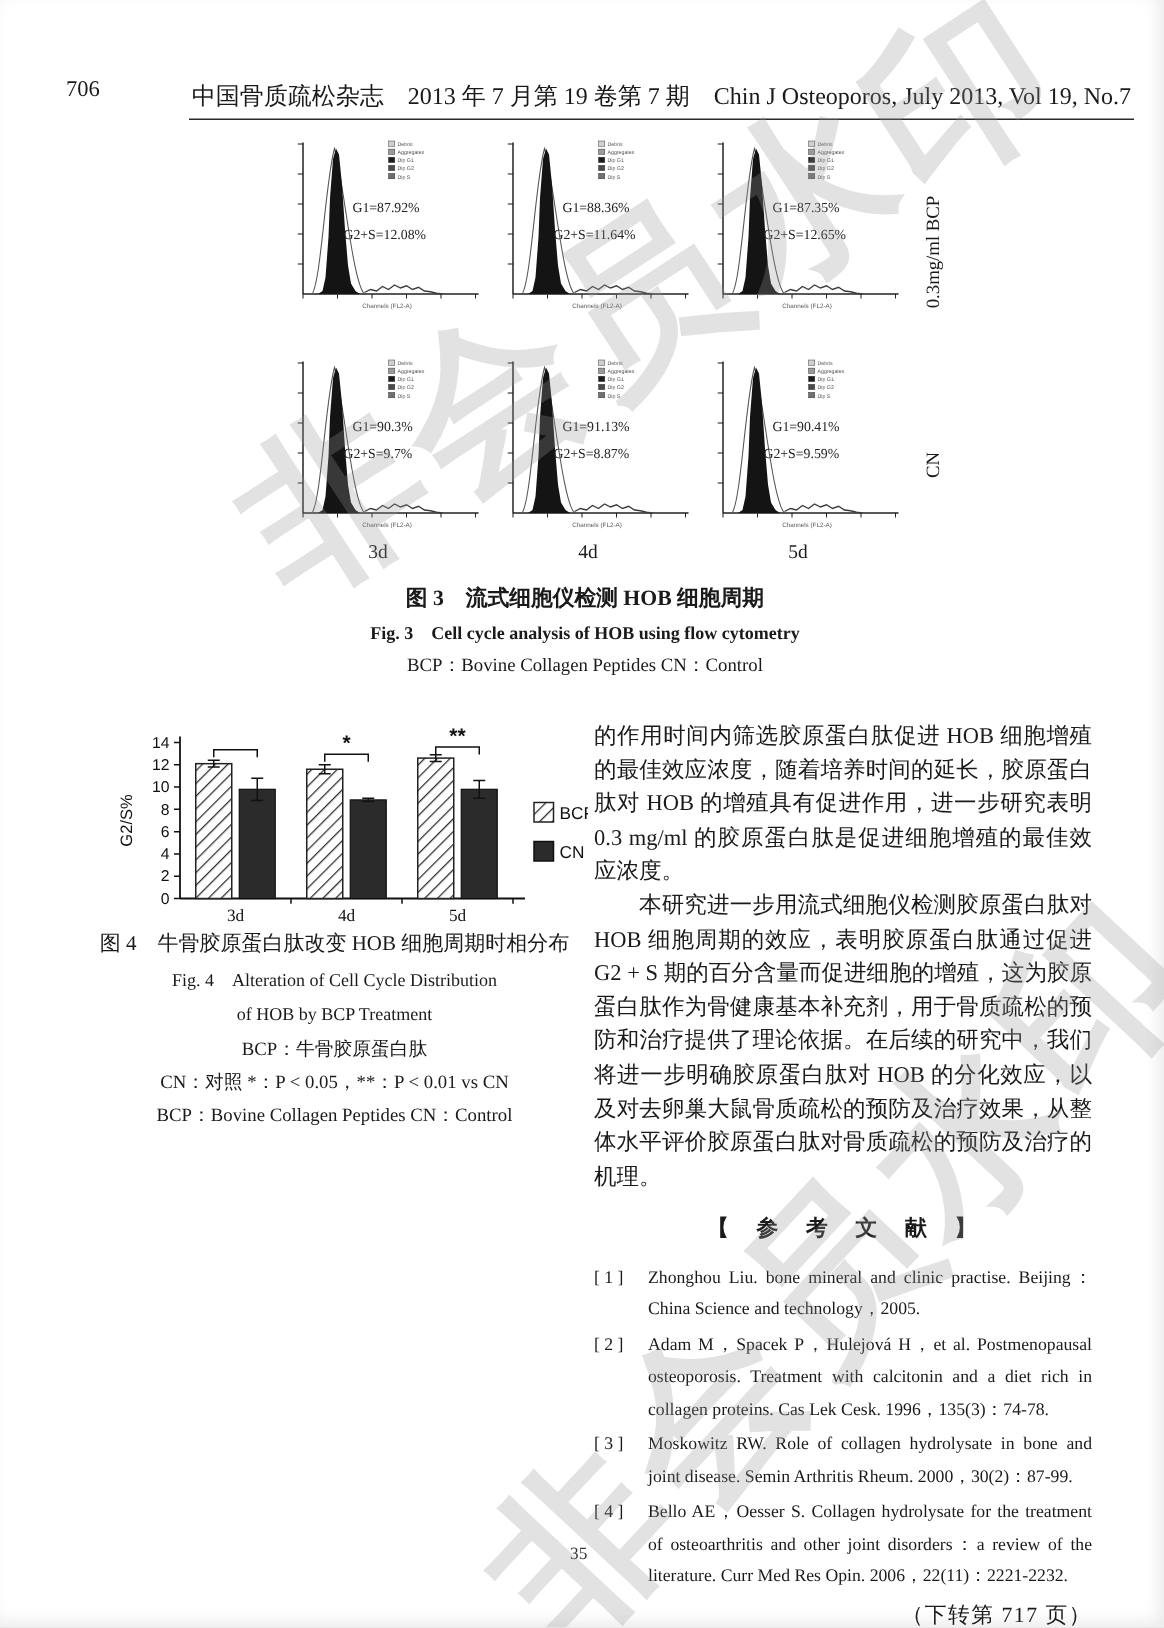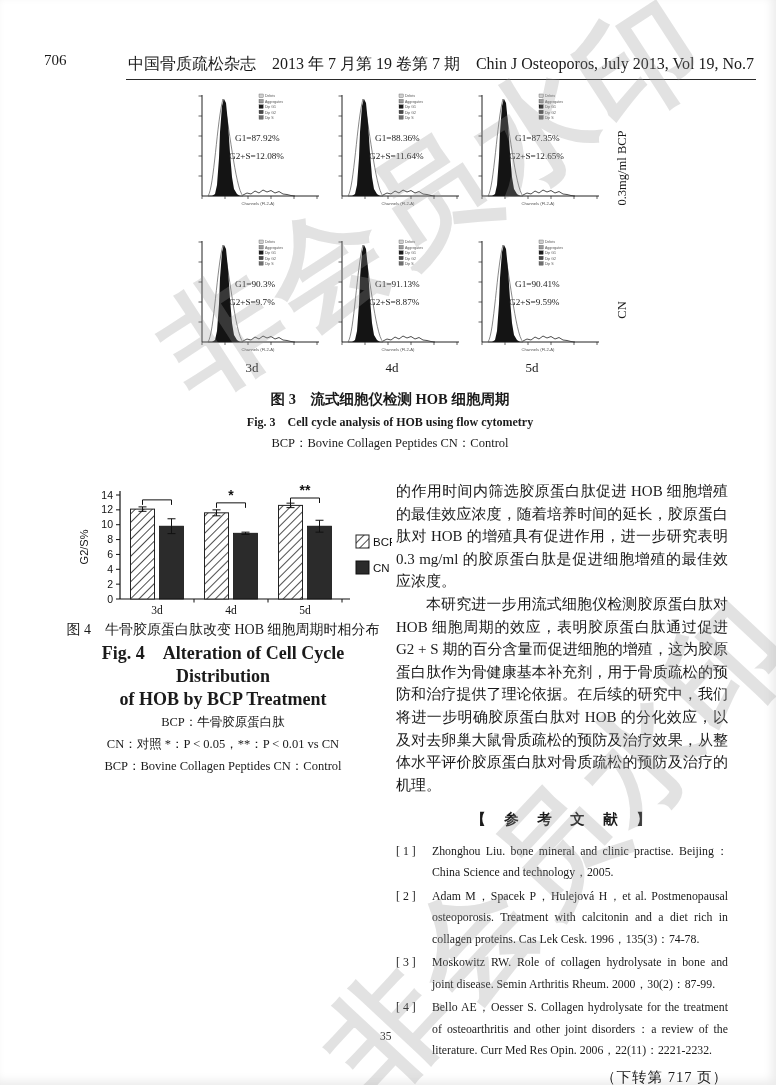--- a/index.html
+++ b/index.html
@@ -44,21 +44,21 @@
   .rowlabel-top { top:158px; }
   .rowlabel-bottom { top:300px; }
   .fig3-caption { position:absolute; left:158px; top:388px; width:464px; text-align:center; }
   .fig3-caption .l1 { font-weight:bold; font-size:14.5px; line-height:23px; }
   .fig3-caption .l2 { font-weight:bold; font-size:12px; line-height:22px; }
   .fig3-caption .l3, .fig3-caption .l4 { font-size:12.5px; line-height:21px; }
   
   .fig4-chart { position:absolute; left:76px; top:483px; }
   .fig4-caption { position:absolute; left:56px; top:618px; width:334px; text-align:center; }
   .fig4-caption .l1 { font-weight:normal; font-size:14px; line-height:24px; }
-  .fig4-caption .l2, .fig4-caption .l3 { font-weight:bold; font-size:18px; line-height:23px; }
+  .fig4-caption .l2, .fig4-caption .l3 { font-weight:normal; font-size:12px; line-height:23px; }
   .fig4-caption .l4, .fig4-caption .l5, .fig4-caption .l6 { font-size:12.5px; line-height:22px; }
   
   .col { position:absolute; font-size:15px; line-height:22.6px; text-align:justify; }
   .col-left  { left:58px;  top:755px; width:334px; }
   .col-right { left:396px; top:480px; width:332px; }
   .col p.indent { text-indent:2em; }
   
   .ref-header { text-align:center; font-weight:bold; font-size:14.5px; margin:12px 0 10px 0; letter-spacing:2px; }
   .ref-item { display:flex; font-size:11.8px; line-height:21.5px; text-align:justify; margin-bottom:2px; }
   .ref-num { flex:0 0 36px; }

